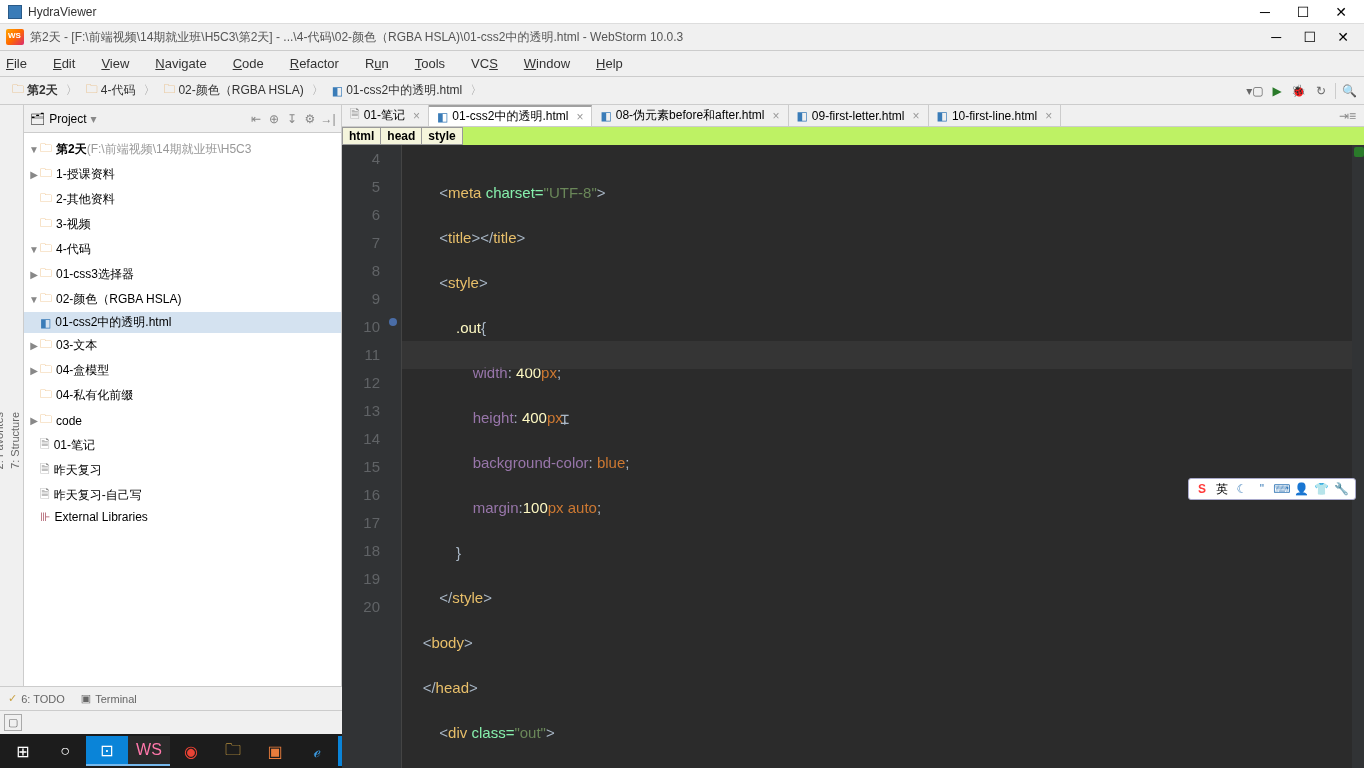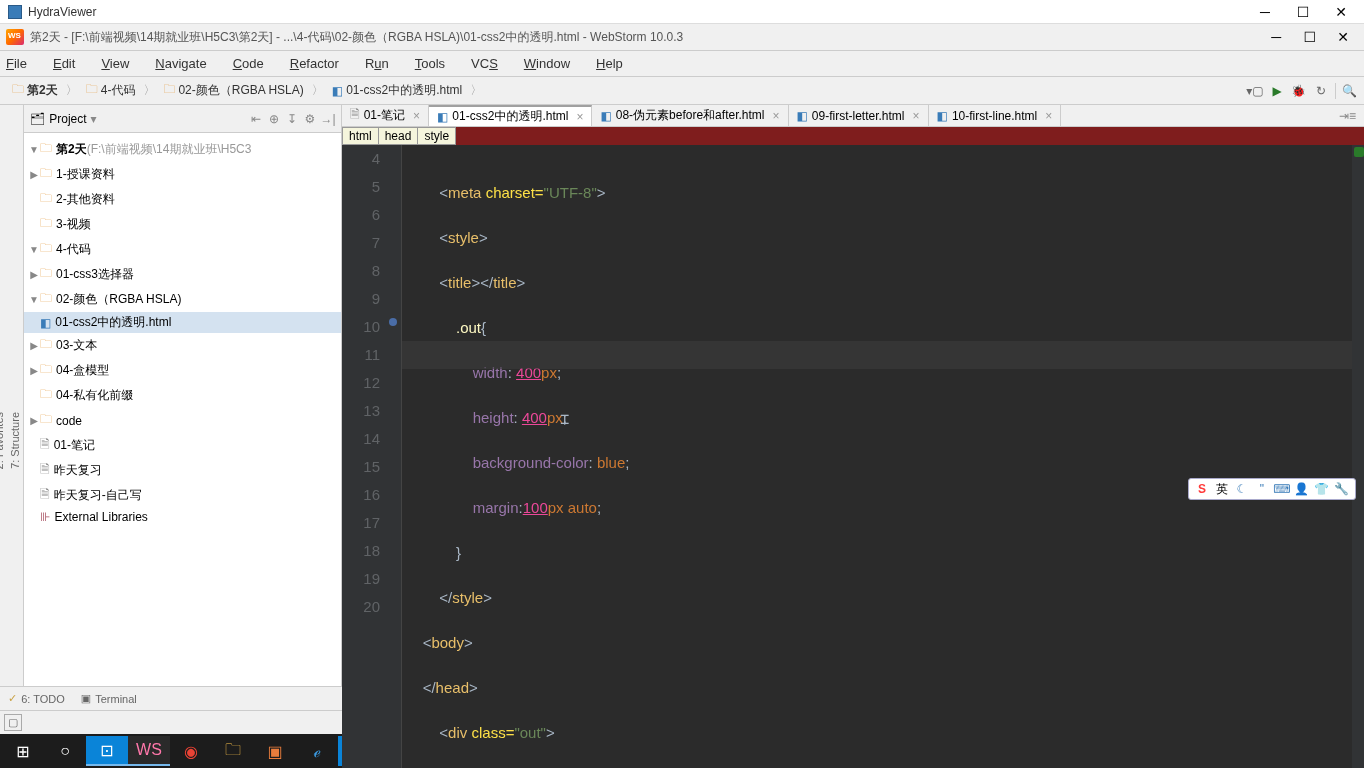--- a/index.html
+++ b/index.html
@@ -43,35 +43,35 @@
 .indent1 { padding-left: 18px; }
 .indent2 { padding-left: 34px; }
 .indent3 { padding-left: 50px; }
 .editor-pane { flex: 1; display: flex; flex-direction: column; background: #2b2b2b; min-width: 0; }
 .tabs { height: 28px; background: #f0f0f0; display: flex; align-items: stretch; border-bottom: 1px solid #ccc; }
 .tab-item { display: flex; align-items: center; padding: 0 8px; border-right: 1px solid #ccc; background: #f0f0f0; cursor: pointer; font-size: 12px; gap: 4px; }
 .tab-item.active { background: #fff; border-top: 2px solid #a0a0a0; }
 .tab-item .close { color: #999; margin-left: 4px; }
 .tab-item .hico { color: #3a7cb8; }
 .tab-item .tico { color: #888; }
-.bcr2 { height: 22px; background: #7f1d1d; display: flex; font-size: 12px; }
+.bcr2 { height: 22px; background: #bef264; display: flex; font-size: 12px; font-weight: bold; }
 .bcr2 span { border: 1px solid #999; background: #f5f5dc; padding: 1px 6px; margin-right: -1px; cursor: pointer; }
 .code-area { flex: 1; display: flex; background: #2b2b2b; font-family: Consolas, monospace; font-size: 15px; position: relative; }
 .gutter { width: 46px; background: #313335; color: #606366; text-align: right; padding-right: 8px; }
 .gutter-fold { width: 14px; background: #313335; border-right: 1px solid #444; position: relative; }
 .code { flex: 1; color: #a9b7c6; white-space: pre; position: relative; }
 .line { height: 28px; line-height: 28px; }
 .code .line { padding-left: 4px; }
 .caret-line { position: absolute; left: 0; right: 0; height: 28px; background: rgba(60,60,60,0.6); }
 .tag { color: #e8bf6a; }
-.attr { color: #fde047; }
+.attr { color: #86efac; }
 .str { color: #6a8759; }
 .sel { color: #fef9c3; }
 .prop { color: #9876aa; }
-.val { color: #ec4899; text-decoration: underline; }
+.val { color: #fef9c3; }
 .kw { color: #cc7832; }
 .txt { color: #a9b7c6; }
 .scroll-mark { position: absolute; right: 0; top: 0; bottom: 0; width: 12px; background: #313335; }
 .scroll-mark .g { position: absolute; right: 0; top: 2px; width: 10px; height: 10px; background: #2a7a2a; border-radius: 2px; }
 .bottombar { height: 24px; background: #f0f0f0; border-top: 1px solid #ccc; display: flex; align-items: center; padding: 0 8px; font-size: 11px; color: #666; }
 .bottombar .btab { display: flex; align-items: center; gap: 4px; margin-right: 16px; cursor: pointer; }
 .bottombar .right { margin-left: auto; display: flex; align-items: center; gap: 4px; }
 .statusbar { height: 24px; background: #f0f0f0; border-top: 1px solid #ccc; display: flex; align-items: center; padding: 0 4px; font-size: 11px; color: #666; }
 .statusbar .right { margin-left: auto; display: flex; align-items: center; gap: 8px; }
 .statusbar .sep { border-left: 1px solid #ccc; height: 16px; }
@@ -312,22 +312,22 @@
             <div class="line">18</div>
             <div class="line">19</div>
             <div class="line">20</div>
         </div>
         <div class="gutter-fold">
           <div style="position:absolute;top:173px;left:1px;width:8px;height:8px;background:#4a6da7;border-radius:50%"></div>
         </div>
         <div class="code">
           <div class="caret-line" style="top:196px"></div>
 <div class="line">        <span class="txt">&lt;</span><span class="tag">meta </span><span class="attr">charset=</span><span class="str">"UTF-8"</span><span class="txt">&gt;</span></div>
+<div class="line">        <span class="txt">&lt;</span><span class="tag">title</span><span class="txt">&gt;&lt;/</span><span class="tag">title</span><span class="txt">&gt;</span></div>
 <div class="line">        <span class="txt">&lt;</span><span class="tag">style</span><span class="txt">&gt;</span></div>
-<div class="line">        <span class="txt">&lt;</span><span class="tag">title</span><span class="txt">&gt;&lt;/</span><span class="tag">title</span><span class="txt">&gt;</span></div>
 <div class="line">            <span class="sel">.out</span><span class="txt">{</span></div>
 <div class="line">                <span class="prop">width</span><span class="txt">: </span><span class="val">400</span><span class="kw">px</span><span class="txt">;</span></div>
 <div class="line">                <span class="prop">height</span><span class="txt">: </span><span class="val">400</span><span class="kw">px</span><span class="txt">;</span></div>
 <div class="line">                <span class="prop">background-color</span><span class="txt">: </span><span class="kw">blue</span><span class="txt">;</span></div>
 <div class="line">                <span class="prop">margin</span><span class="txt">:</span><span class="val">100</span><span class="kw">px</span> <span class="kw">auto</span><span class="txt">;</span></div>
 <div class="line">            <span class="txt">}</span></div>
 <div class="line">        <span class="txt">&lt;/</span><span class="tag">style</span><span class="txt">&gt;</span></div>
 <div class="line">    <span class="txt">&lt;</span><span class="tag">body</span><span class="txt">&gt;</span></div>
 <div class="line">    <span class="txt">&lt;/</span><span class="tag">head</span><span class="txt">&gt;</span></div>
 <div class="line">        <span class="txt">&lt;</span><span class="tag">div </span><span class="attr">class=</span><span class="str">"out"</span><span class="txt">&gt;</span></div>

